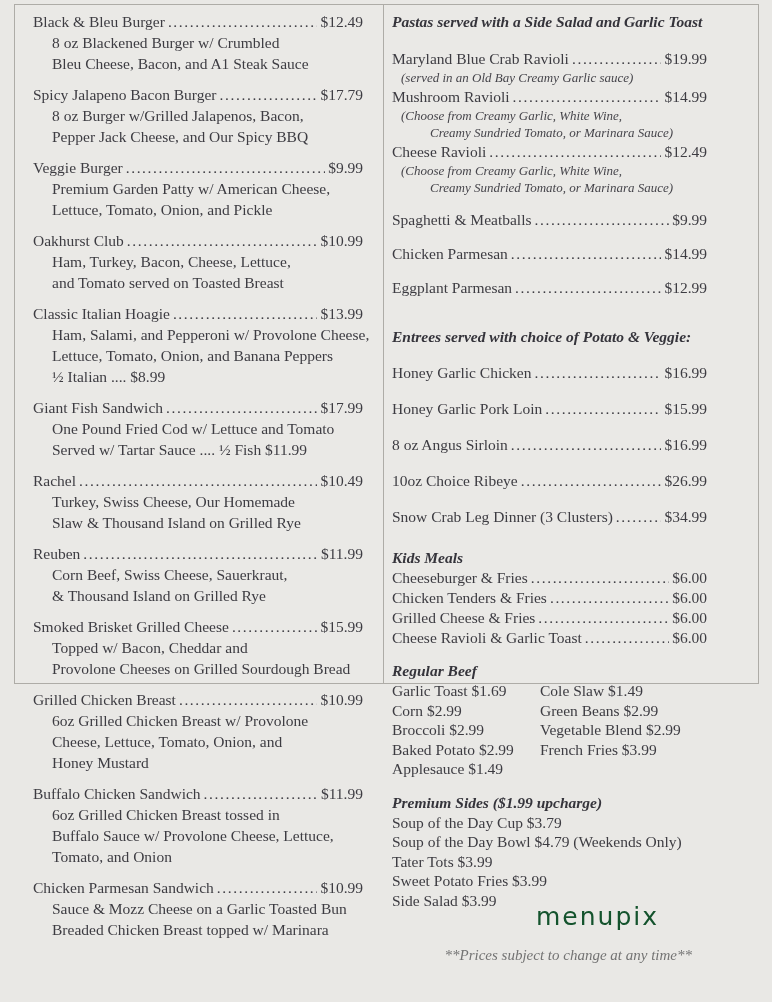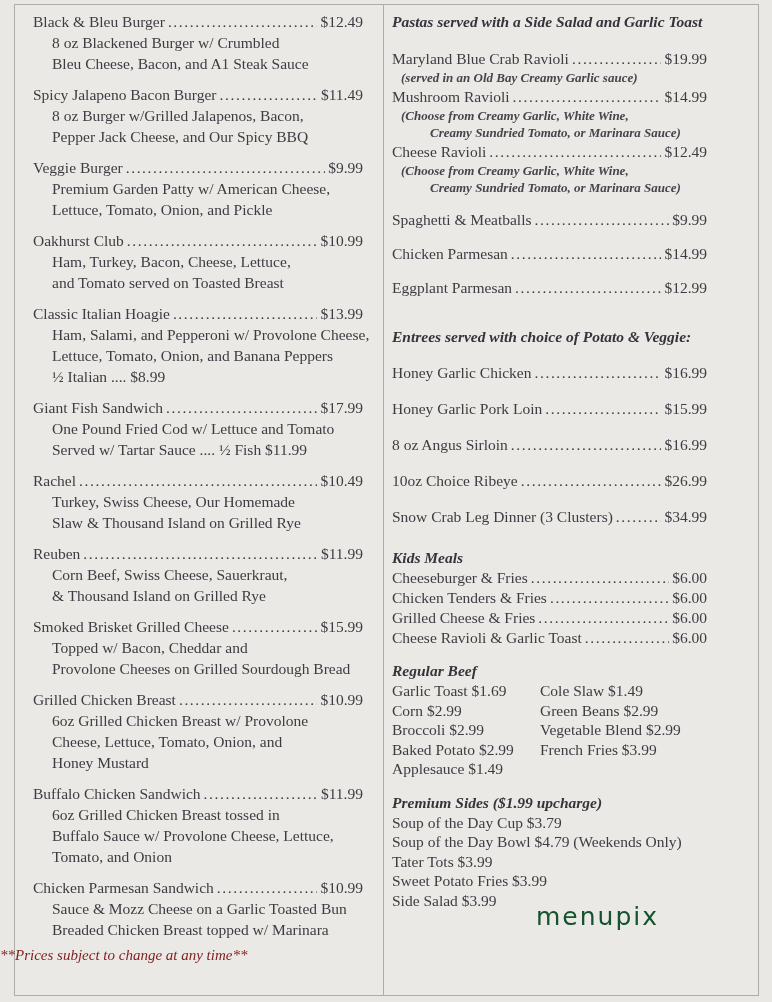--- a/index.html
+++ b/index.html
@@ -3,21 +3,21 @@
 <meta charset="utf-8">
 <style>
   html,body{margin:0;padding:0;}
   body{
     width:772px;height:1002px;overflow:hidden;position:relative;
     background:#e9e8e5;
     font-family:"Liberation Serif", serif;
     color:#3d3c42;
   }
   .menu-box{
-    position:absolute;left:14px;top:4px;width:745px;height:992px;
+    position:absolute;left:14px;top:4px;width:745px;height:680px;
     border:1px solid #aeaca7;
     box-sizing:border-box;
     display:flex;
     background:#eae9e6;
   }
   .col{box-sizing:border-box;}
   .col-left{
     width:369px;
     border-right:1px solid #aeaca7;
     padding:6px 2px 0 18px;
@@ -61,21 +61,20 @@
     font-size:15.5px;line-height:21px;
     color:#35343b;
     white-space:nowrap;
   }
   .note-line{
     font-style:italic;
     font-size:13px;line-height:17px;
     color:#46454b;
     padding-left:9px;
     white-space:nowrap;
-    font-weight:bold;
   }
   .note-line + .note-line{padding-left:38px;}
 
   .section[data-section-id="pastas"] .section-header{margin-bottom:16px;}
   .section[data-section-id="pastas"] .r-item.plain{margin-top:13px;}
 
   .section[data-section-id="entrees"]{margin-top:28px;}
   .section[data-section-id="entrees"] .r-item{margin-top:15px;}
 
   .section[data-section-id="kids"]{margin-top:20px;}
@@ -93,45 +92,45 @@
   .watermark{
     position:absolute;left:152px;top:897px;
     font-family:"DejaVu Sans", sans-serif;
     font-size:25px;
     letter-spacing:2px;
     color:#14532d;
   }
 
   .footer{
     position:absolute;left:0;top:947px;width:692px;
-    text-align:left;
+    text-align:right;
     font-style:italic;
     font-size:15px;
-    color:#7f1d1d;
+    color:#737373;
   }
 </style>
 </head>
 <body>
 
 <div class="menu-box">
   <div class="col col-left" id="left-col">
       <div class="l-item">
         <div class="item-line">
           <span class="item-name">Black &amp; Bleu Burger</span>
           <span class="dot-leader"></span>
           <span class="item-price">$12.49</span>
         </div>
         <div class="desc-line">8 oz Blackened Burger w/ Crumbled</div>
         <div class="desc-line">Bleu Cheese, Bacon, and A1 Steak Sauce</div>
       </div>
       <div class="l-item">
         <div class="item-line">
           <span class="item-name">Spicy Jalapeno Bacon Burger</span>
           <span class="dot-leader"></span>
-          <span class="item-price">$11.49</span>
+          <span class="item-price">$17.79</span>
         </div>
         <div class="desc-line">8 oz Burger w/Grilled Jalapenos, Bacon,</div>
         <div class="desc-line">Pepper Jack Cheese, and Our Spicy BBQ</div>
       </div>
       <div class="l-item">
         <div class="item-line">
           <span class="item-name">Veggie Burger</span>
           <span class="dot-leader"></span>
           <span class="item-price">$9.99</span>
         </div>

